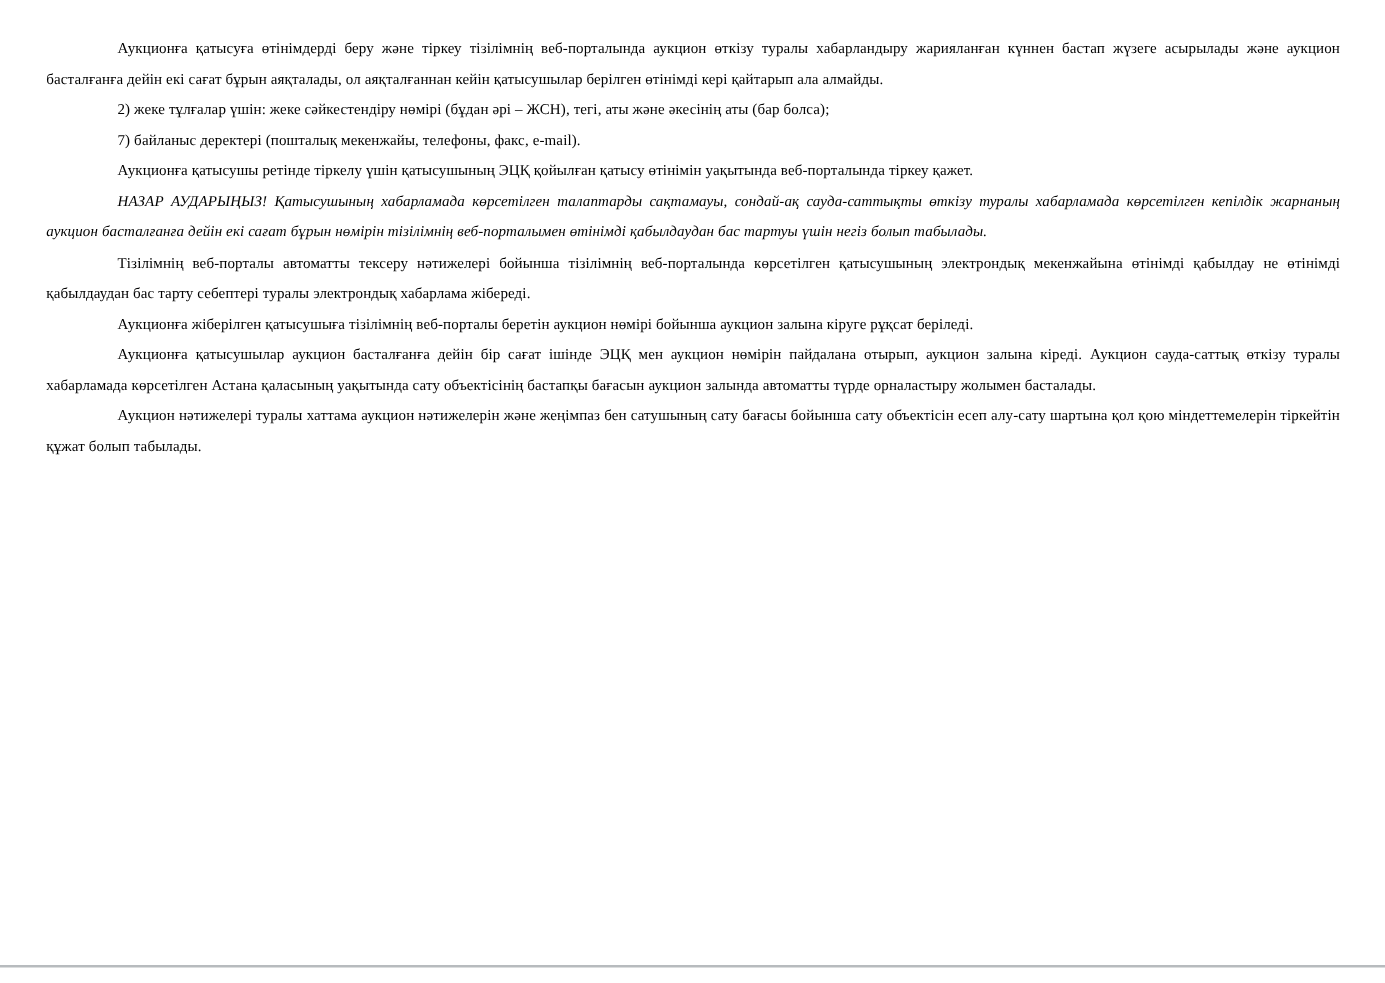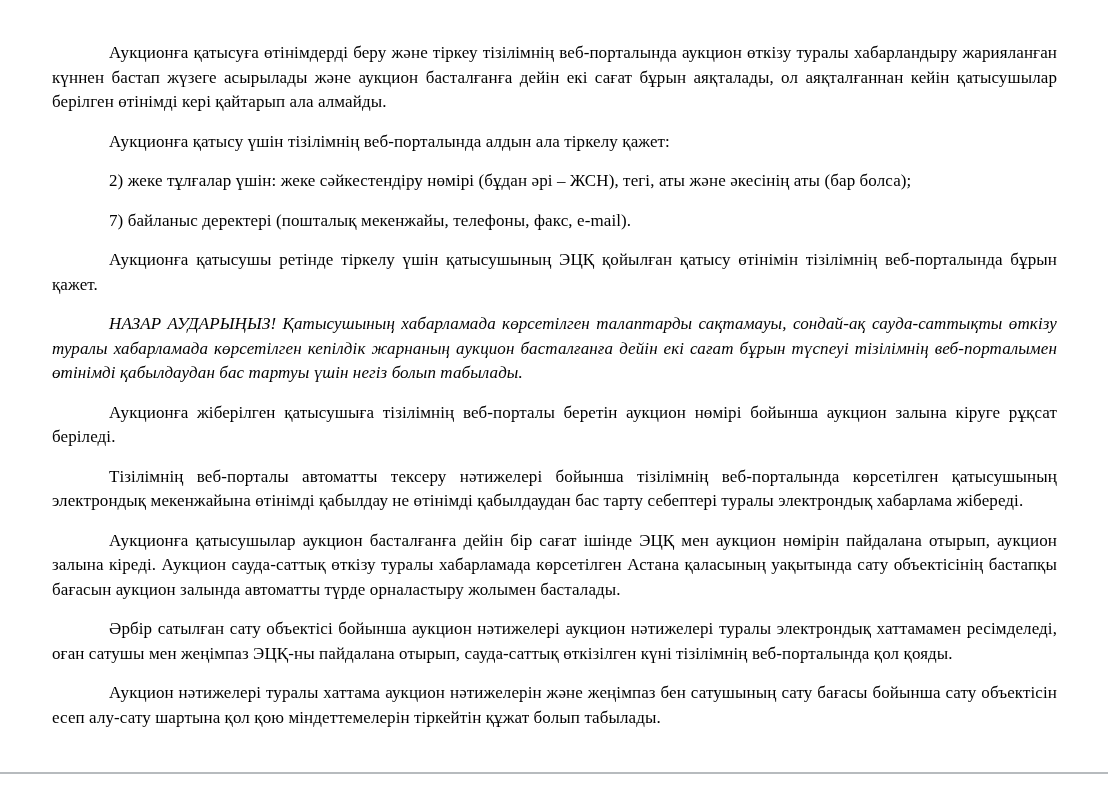--- a/index.html
+++ b/index.html
@@ -17,23 +17,23 @@
     background: var(--page-bg, #ffffff);
     font-family: "Liberation Serif", "DejaVu Serif", serif;
   }
   .content {
     position: absolute;
     top: 26px;
     left: 37px;
     width: 1035px;
   }
   p.para {
-    margin: 15px;
+    margin: 0;
     padding: 0;
-    font-size: 17px;
+    font-size: 12px;
     line-height: 24.5px;
     text-align: justify;
     text-indent: 57px;
     color: var(--text-color, #000000);
     letter-spacing: 0.1px;
   }
   p.para.italic {
     font-style: italic;
   }
   .divider {
@@ -44,25 +44,23 @@
     height: 2px;
     background: var(--divider-color, #b7bbbe);
   }
 </style>
 </head>
 <body>
 
 <div class="page">
   <div class="content">
     <p class="para">Аукционға қатысуға өтінімдерді беру және тіркеу тізілімнің веб-порталында аукцион өткізу туралы хабарландыру жарияланған күннен бастап жүзеге асырылады және аукцион басталғанға дейін екі сағат бұрын аяқталады, ол аяқталғаннан кейін қатысушылар берілген өтінімді кері қайтарып ала алмайды.</p>
-    <p class="para">Аукционға қатысу үшін тізілімнің веб-порталында алдын ала тіркелу қажет:</p>
     <p class="para">2) жеке тұлғалар үшін: жеке сәйкестендіру нөмірі (бұдан әрі – ЖСН), тегі, аты және әкесінің аты (бар болса);</p>
     <p class="para">7) байланыс деректері (пошталық мекенжайы, телефоны, факс, e-mail).</p>
-    <p class="para">Аукционға қатысушы ретінде тіркелу үшін қатысушының ЭЦҚ қойылған қатысу өтінімін тізілімнің веб-порталында бұрын қажет.</p>
-    <p class="para italic">НАЗАР АУДАРЫҢЫЗ! Қатысушының хабарламада көрсетілген талаптарды сақтамауы, сондай-ақ сауда-саттықты өткізу туралы хабарламада көрсетілген кепілдік жарнаның аукцион басталғанға дейін екі сағат бұрын түспеуі тізілімнің веб-порталымен өтінімді қабылдаудан бас тартуы үшін негіз болып табылады.</p>
+    <p class="para">Аукционға қатысушы ретінде тіркелу үшін қатысушының ЭЦҚ қойылған қатысу өтінімін уақытында веб-порталында тіркеу қажет.</p>
+    <p class="para italic">НАЗАР АУДАРЫҢЫЗ! Қатысушының хабарламада көрсетілген талаптарды сақтамауы, сондай-ақ сауда-саттықты өткізу туралы хабарламада көрсетілген кепілдік жарнаның аукцион басталғанға дейін екі сағат бұрын нөмірін тізілімнің веб-порталымен өтінімді қабылдаудан бас тартуы үшін негіз болып табылады.</p>
+    <p class="para">Тізілімнің веб-порталы автоматты тексеру нәтижелері бойынша тізілімнің веб-порталында көрсетілген қатысушының электрондық мекенжайына өтінімді қабылдау не өтінімді қабылдаудан бас тарту себептері туралы электрондық хабарлама жібереді.</p>
     <p class="para">Аукционға жіберілген қатысушыға тізілімнің веб-порталы беретін аукцион нөмірі бойынша аукцион залына кіруге рұқсат беріледі.</p>
-    <p class="para">Тізілімнің веб-порталы автоматты тексеру нәтижелері бойынша тізілімнің веб-порталында көрсетілген қатысушының электрондық мекенжайына өтінімді қабылдау не өтінімді қабылдаудан бас тарту себептері туралы электрондық хабарлама жібереді.</p>
     <p class="para">Аукционға қатысушылар аукцион басталғанға дейін бір сағат ішінде ЭЦҚ мен аукцион нөмірін пайдалана отырып, аукцион залына кіреді. Аукцион сауда-саттық өткізу туралы хабарламада көрсетілген Астана қаласының уақытында сату объектісінің бастапқы бағасын аукцион залында автоматты түрде орналастыру жолымен басталады.</p>
-    <p class="para">Әрбір сатылған сату объектісі бойынша аукцион нәтижелері аукцион нәтижелері туралы электрондық хаттамамен ресімделеді, оған сатушы мен жеңімпаз ЭЦҚ-ны пайдалана отырып, сауда-саттық өткізілген күні тізілімнің веб-порталында қол қояды.</p>
     <p class="para">Аукцион нәтижелері туралы хаттама аукцион нәтижелерін және жеңімпаз бен сатушының сату бағасы бойынша сату объектісін есеп алу-сату шартына қол қою міндеттемелерін тіркейтін құжат болып табылады.</p>
   </div>
   <div class="divider"></div>
 </div>
 
 </body></html>

